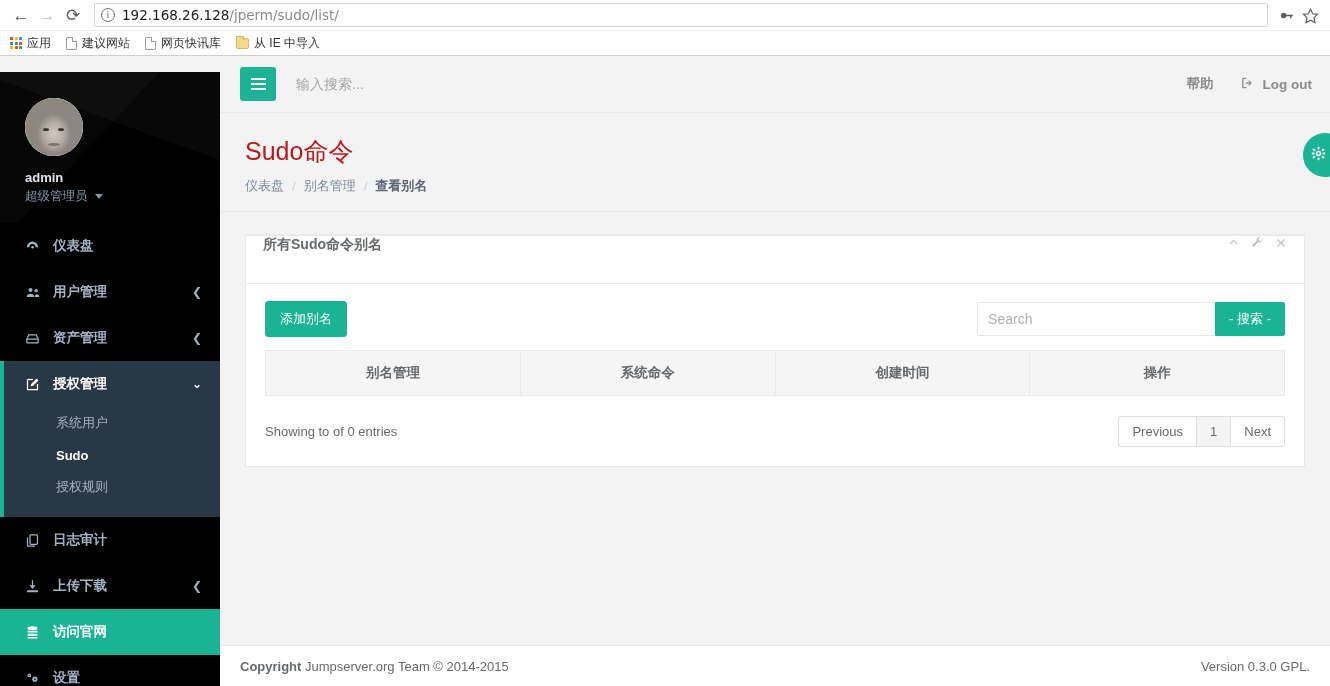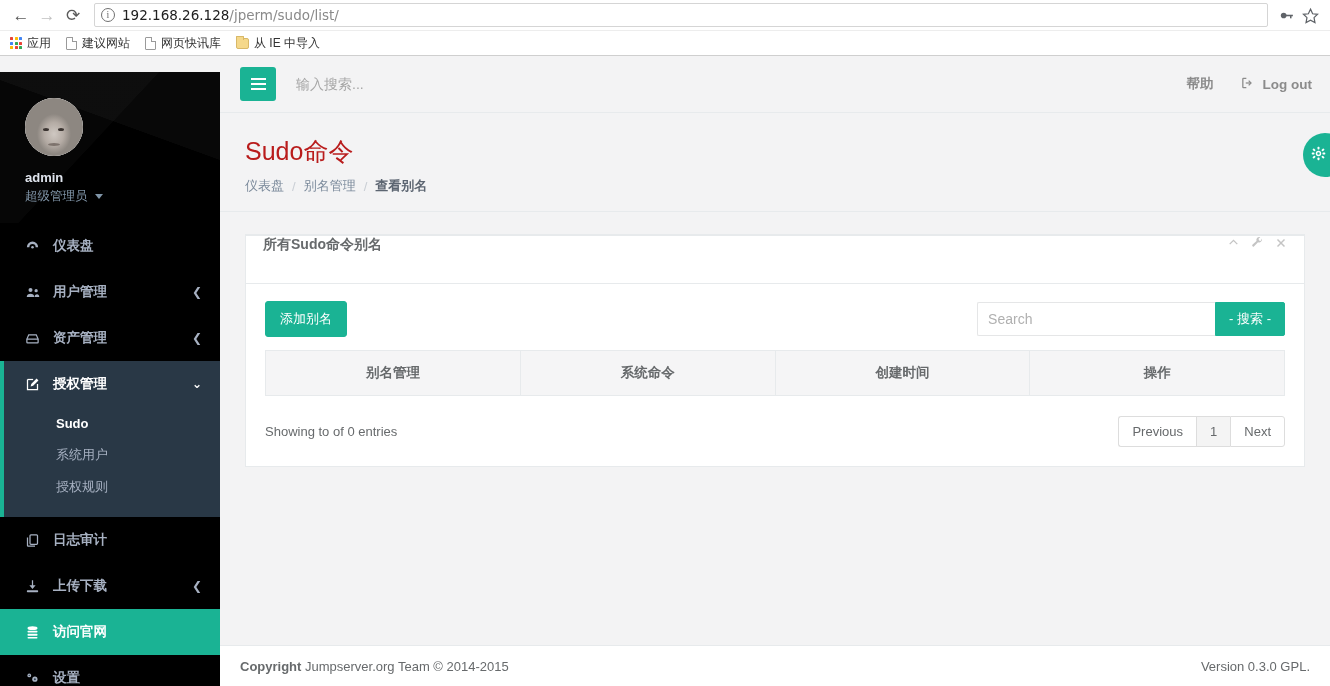--- a/index.html
+++ b/index.html
@@ -599,22 +599,22 @@
           <svg width="15" height="15" viewBox="0 0 24 24" fill="none" stroke="#ffffff" stroke-width="2">
               <path d="M4 4h9"></path>
               <path d="M4 4v16h16v-9"></path>
               <path d="M18.5 2.5l3 3L13 14l-4 1 1-4z" fill="#ffffff" stroke="none"></path>
             </svg>
         </span>
         <span class="nav-label">授权管理</span>
         <span class="nav-arrow">⌄</span>
       </li>
       <ul id="submenu">
+        <li class="sub-item">系统用户</li>
         <li class="sub-item active">Sudo</li>
-        <li class="sub-item">系统用户</li>
         <li class="sub-item">授权规则</li>
       </ul>
 
       <li class="nav-item">
         <span class="nav-icon">
           <svg width="15" height="15" viewBox="0 0 24 24" fill="none" stroke="#a7b1c2" stroke-width="2">
               <rect x="8" y="3" width="12" height="15" rx="1.5"></rect>
               <path d="M4 7v13a1 1 0 001 1h11"></path>
             </svg>
         </span>

